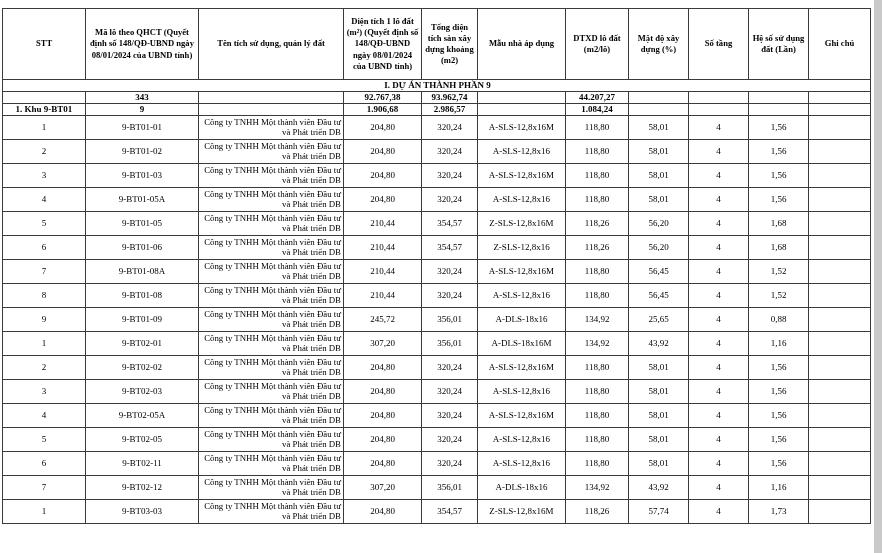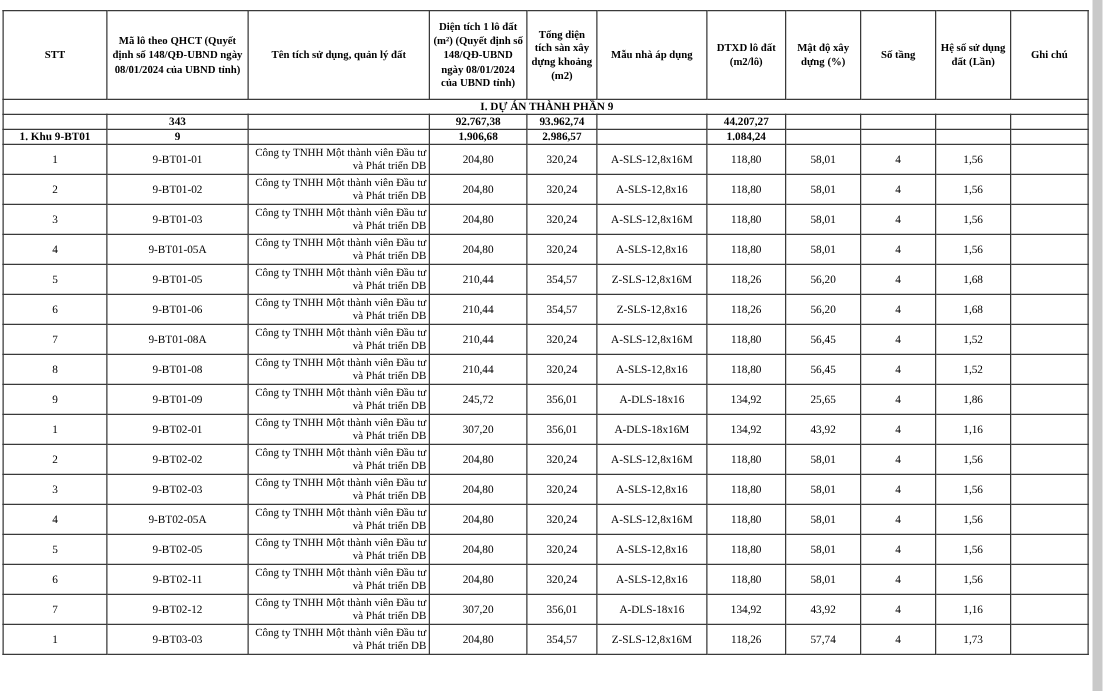--- a/index.html
+++ b/index.html
@@ -204,21 +204,21 @@
         <tr class="data">
           <td>9</td>
           <td>9-BT01-09</td>
           <td class="company">Công ty TNHH Một thành viên Đầu tư và Phát triển DB</td>
           <td>245,72</td>
           <td>356,01</td>
           <td>A-DLS-18x16</td>
           <td>134,92</td>
           <td>25,65</td>
           <td>4</td>
-          <td>1,86</td>
+          <td>0,88</td>
           <td></td>
         </tr>
         <tr class="data">
           <td>1</td>
           <td>9-BT02-01</td>
           <td class="company">Công ty TNHH Một thành viên Đầu tư và Phát triển DB</td>
           <td>307,20</td>
           <td>356,01</td>
           <td>A-DLS-18x16M</td>
           <td>134,92</td>

